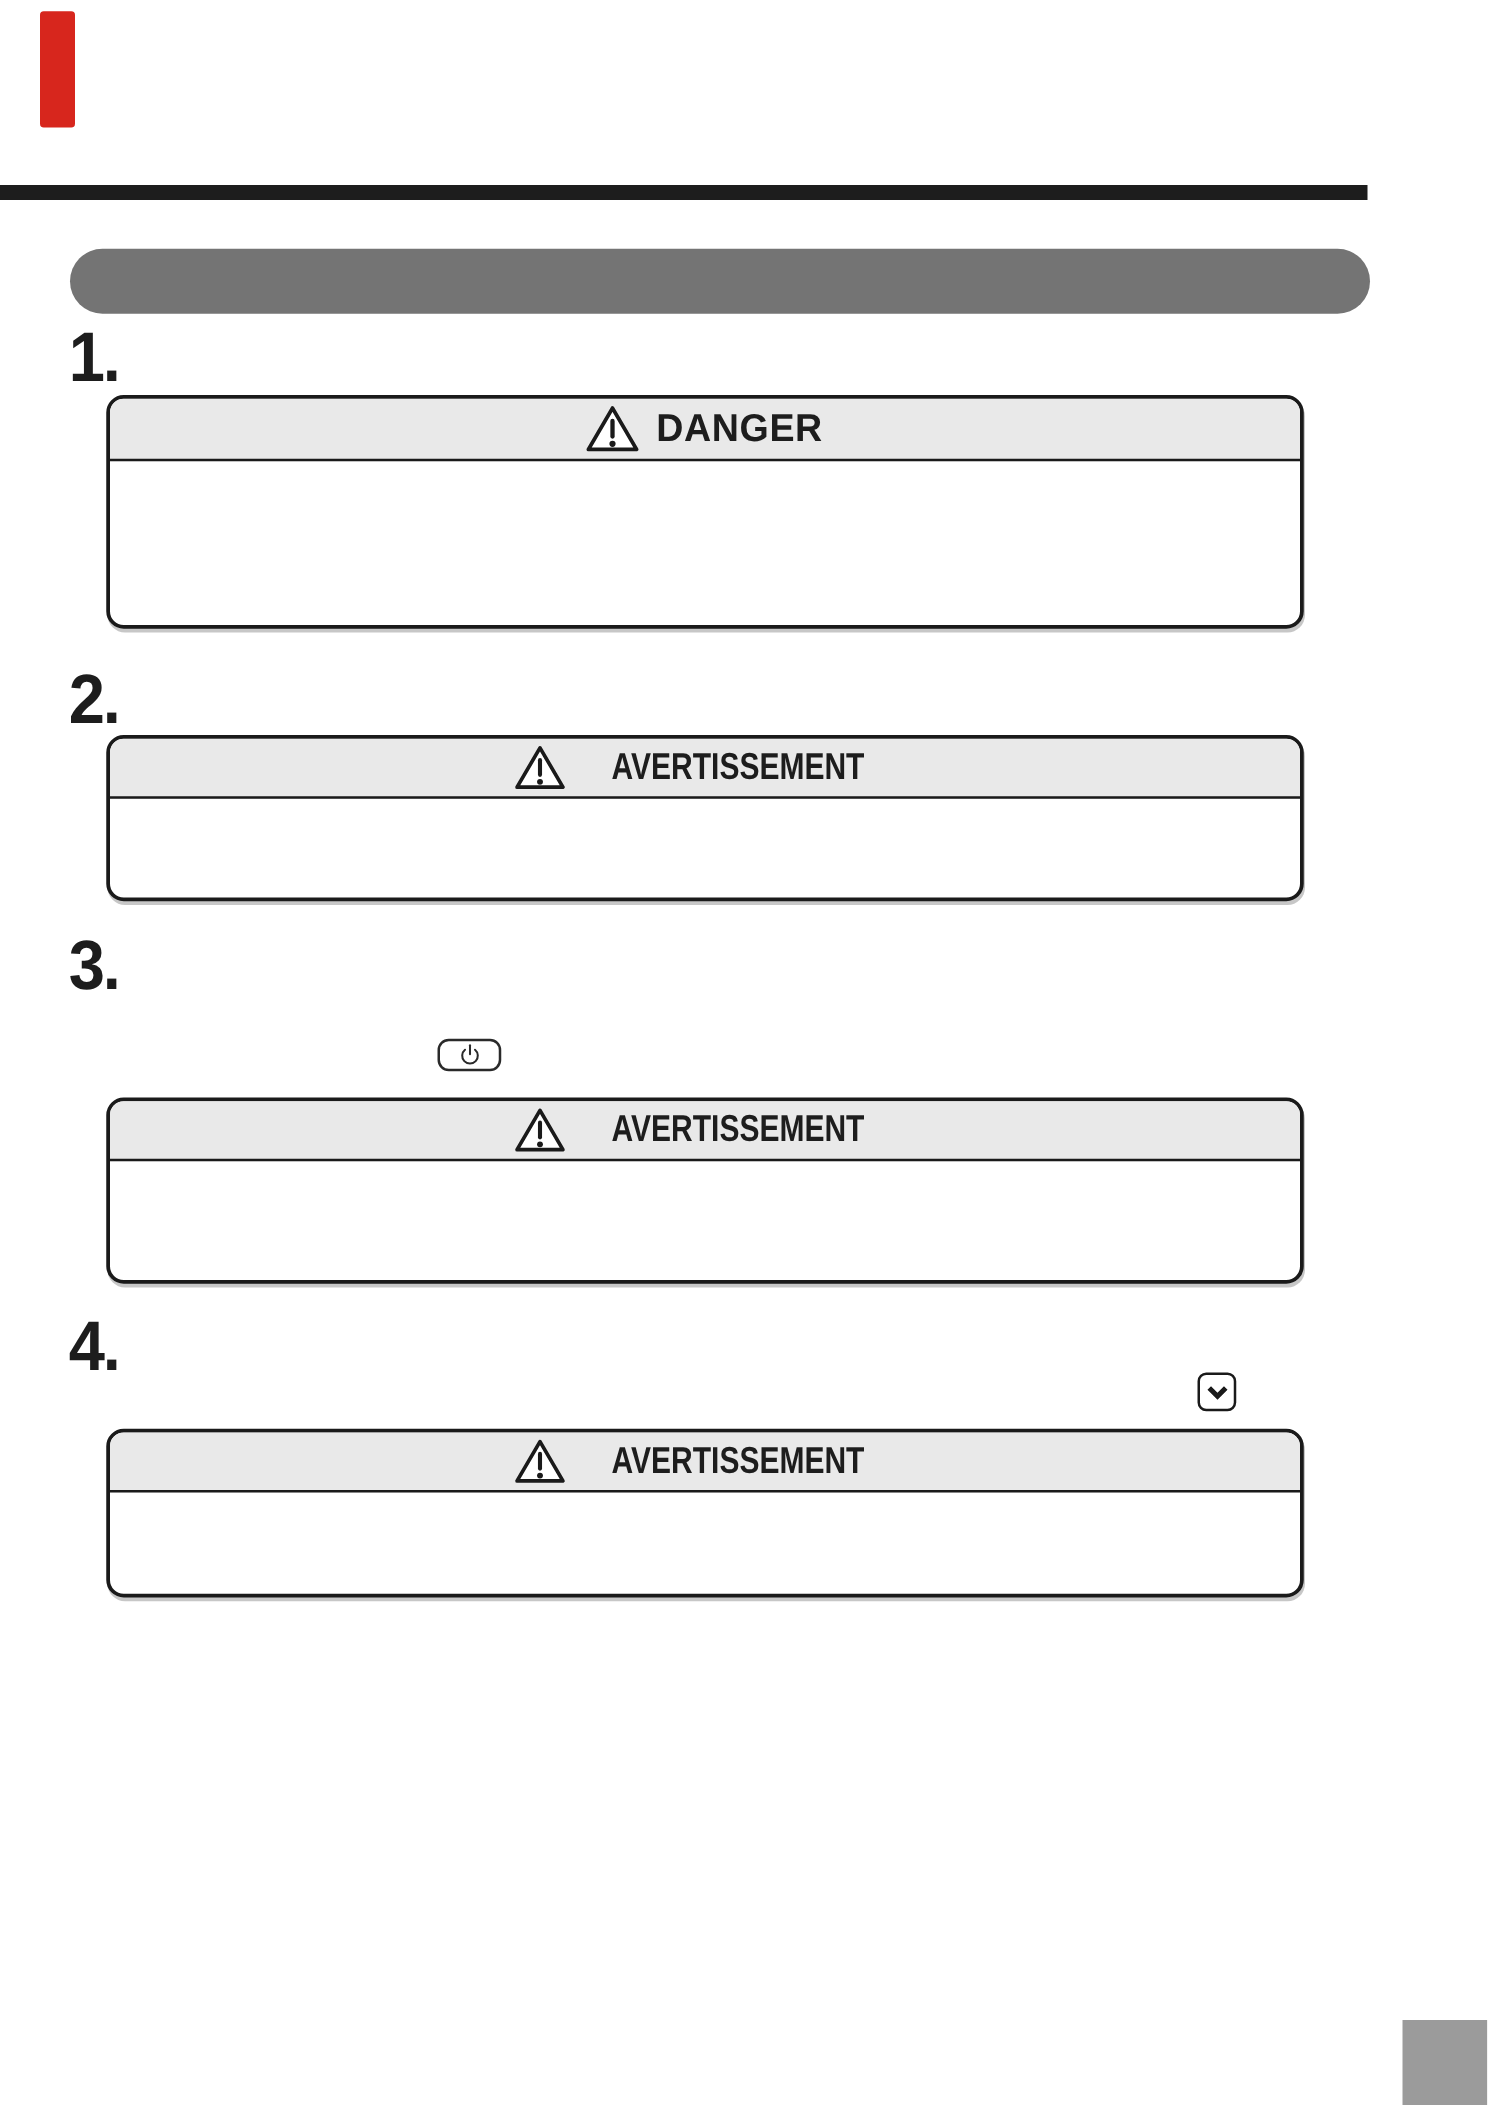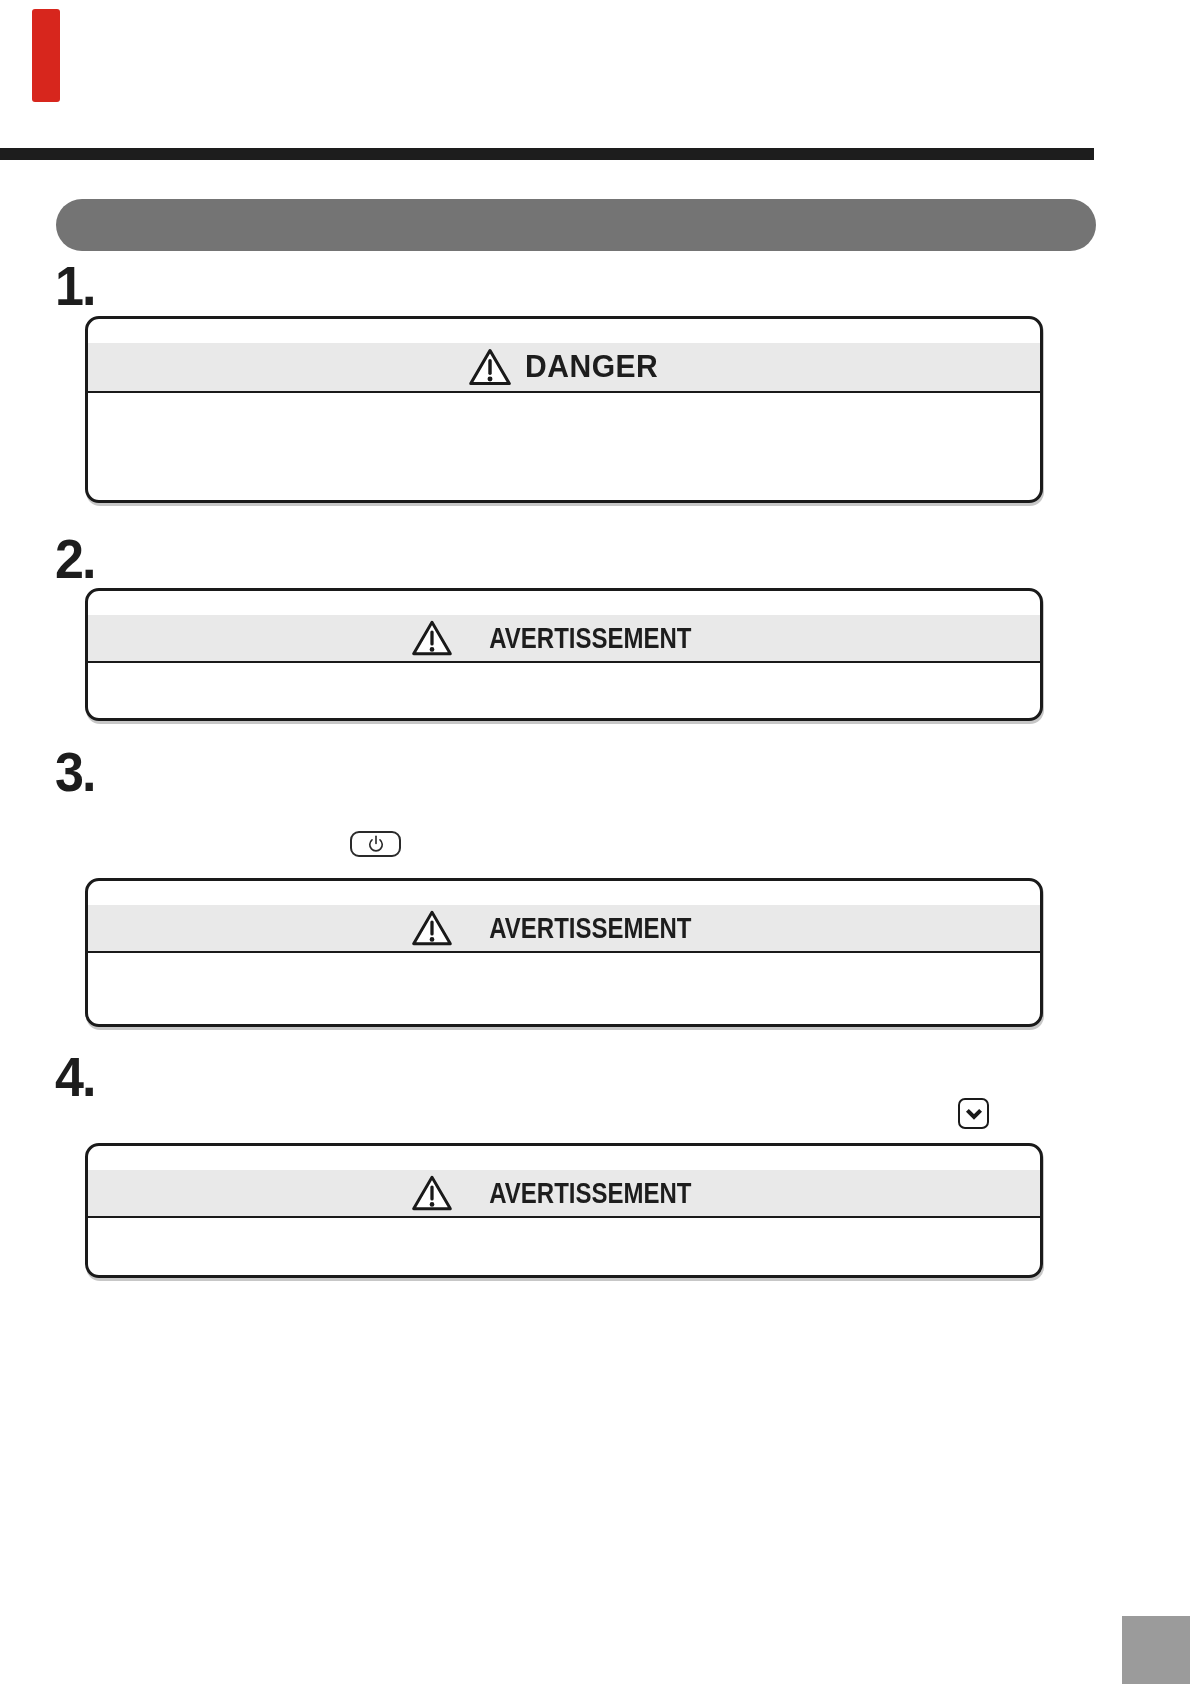--- a/index.html
+++ b/index.html
@@ -43,21 +43,21 @@
     box-shadow:1px 3px 0 rgba(0,0,0,.22);
     box-sizing:border-box;
     overflow:hidden;
   }
   .b1{top:316px;height:187px;}
   .b2{top:588px;height:133px;}
   .b3{top:878px;height:149px;}
   .b4{top:1143px;height:135px;}
   .wbox-header{
     height:46px;background:#e9e9e9;border-bottom:2.5px solid #1a1a1a;
-    display:flex;align-items:center;justify-content:center;gap:11px;margin-top:24px;
+    display:flex;align-items:center;justify-content:center;gap:11px;
   }
   .b1 .wbox-header{height:48px;}
   .wbox-title{
     font-weight:bold;color:#1d1d1d;white-space:nowrap;
   }
   .t-danger{font-size:31px;letter-spacing:.5px;transform:scaleX(.97);}
   .t-avert{font-size:30px;letter-spacing:0;transform:scaleX(.80);transform-origin:center;}
   .wbox-body{background:#ffffff;}
   .tri-icon{flex:0 0 auto;display:block;}
   

